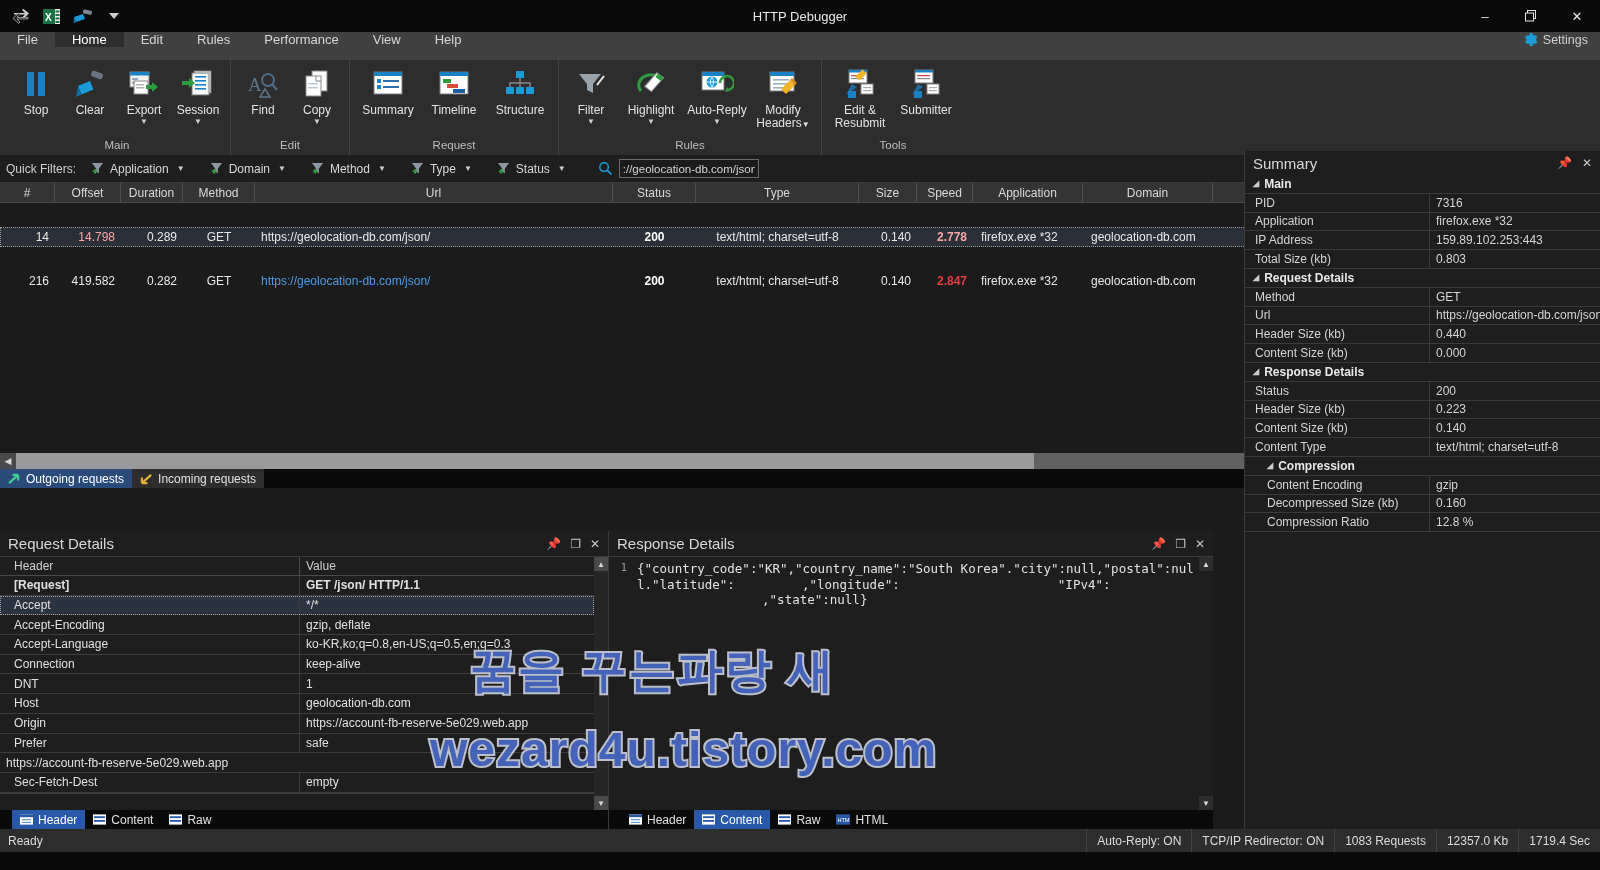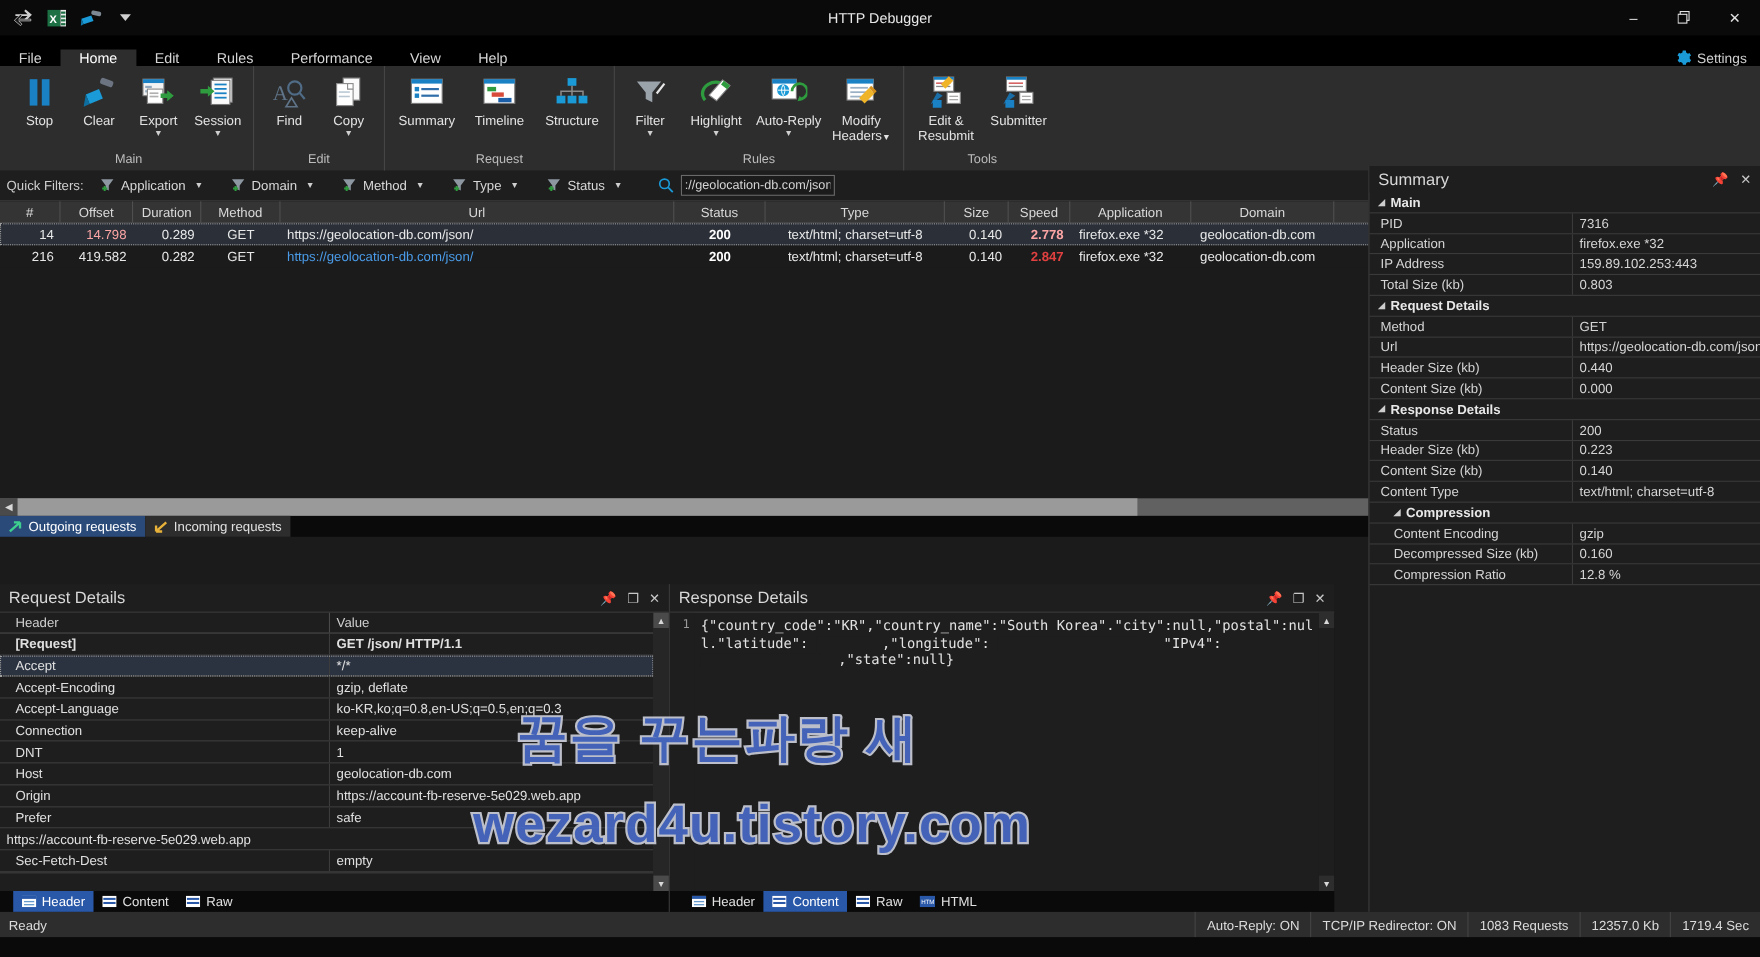--- a/index.html
+++ b/index.html
@@ -16,21 +16,21 @@
 
   
   .titlebar { height:32px; background:#0a0a0a; display:flex; align-items:center; position:relative; flex:none; }
   .qat { display:flex; align-items:center; gap:9px; padding-left:10px; }
   .qat-btn { width:22px; height:22px; display:flex; align-items:center; justify-content:center; cursor:pointer; }
   .title-text { position:absolute; left:0; right:0; text-align:center; font-size:13px; color:#e9e9e9; pointer-events:none; }
   .wincontrols { margin-left:auto; display:flex; height:32px; }
   .wc { width:46px; height:32px; display:flex; align-items:center; justify-content:center; color:#e4e4e4; font-size:13px; cursor:pointer; }
 
   
-  .menubar { height:28px; background:#000000; display:flex; align-items:flex-end; position:relative; flex:none; }
+  .menubar { height:28px; background:#404040; display:flex; align-items:flex-start; position:relative; flex:none; }
   .mtab { padding:0 17px; display:flex; align-items:center; font-size:13px; color:#d6d6d6; cursor:pointer; }
   .mtab.active { background:#2d2d2d; color:#ffffff; }
   .settings-btn { margin-left:auto; display:flex; align-items:center; gap:5px; padding:0 12px; color:#cfcfcf; font-size:12.5px; cursor:pointer; }
 
   
   .ribbon { height:95px; background:#2d2d2d; display:flex; align-items:flex-start; flex:none; position:relative; padding-left:4px; }
   .rgroup { height:95px; display:flex; flex-direction:column; position:relative; padding:0 5px; }
   .rgroup + .rgroup { border-left:1px solid #454545; }
   .ritems { display:flex; align-items:flex-start; height:78px; }
   .rglabel { text-align:center; font-size:11.5px; color:#bdbdbd; height:17px; line-height:15px; }
@@ -47,21 +47,21 @@
   .qf { display:flex; align-items:center; gap:5px; margin-right:24px; cursor:pointer; font-size:12px; color:#d8d8d8; }
   .qf .qcaret { font-size:8px; color:#cfcfcf; margin-left:3px;}
   .searchwrap { display:flex; align-items:center; gap:6px; margin-left:8px; }
   .searchbox { width:140px; height:19px; background:#1b1b1b; border:1px solid #6a6a6a; color:#d4d4d4; font-size:11.5px; padding:0 3px; font-family:"Liberation Sans",sans-serif; }
   .actions-btn { margin-left:auto; margin-right:8px; display:flex; align-items:center; gap:6px; font-size:12px; color:#cfcfcf; cursor:pointer; }
 
   
   .gridarea { height:305px; background:#1b1b1b; display:flex; flex-direction:column; flex:none; position:relative; }
   .grid-head { display:flex; height:20px; background:#343434; border-bottom:1px solid #4a4a4a; }
   .gh { font-size:12px; color:#d9d9d9; display:flex; align-items:center; justify-content:center; border-right:1px solid #4f4f4f; height:20px; }
-  .grow { display:flex; height:20px; align-items:flex-end; }
+  .grow { display:flex; height:20px; align-items:flex-end;margin-top:24px; }
   .grow.selected { outline:1px dotted #9a9a9a; outline-offset:-1px; background:#2a2f38; }
   .gc { font-size:12px; display:flex; align-items:center; height:20px; padding:0 6px; overflow:hidden; white-space:nowrap; }
   .gc.r { justify-content:flex-end; }
   .gc.c { justify-content:center; }
   .gridbody { flex:1; background:#1b1b1b; }
   .hscroll { height:16px; background:#616161; display:flex; align-items:center; flex:none; }
   .hs-arrow { width:16px; height:16px; background:#4a4a4a; display:flex; align-items:center; justify-content:center; color:#d8d8d8; font-size:9px; cursor:pointer; }
   .hs-thumb { height:16px; background:#9a9a9a; cursor:pointer; }
   .hs-track { flex:1; height:16px; }
 

